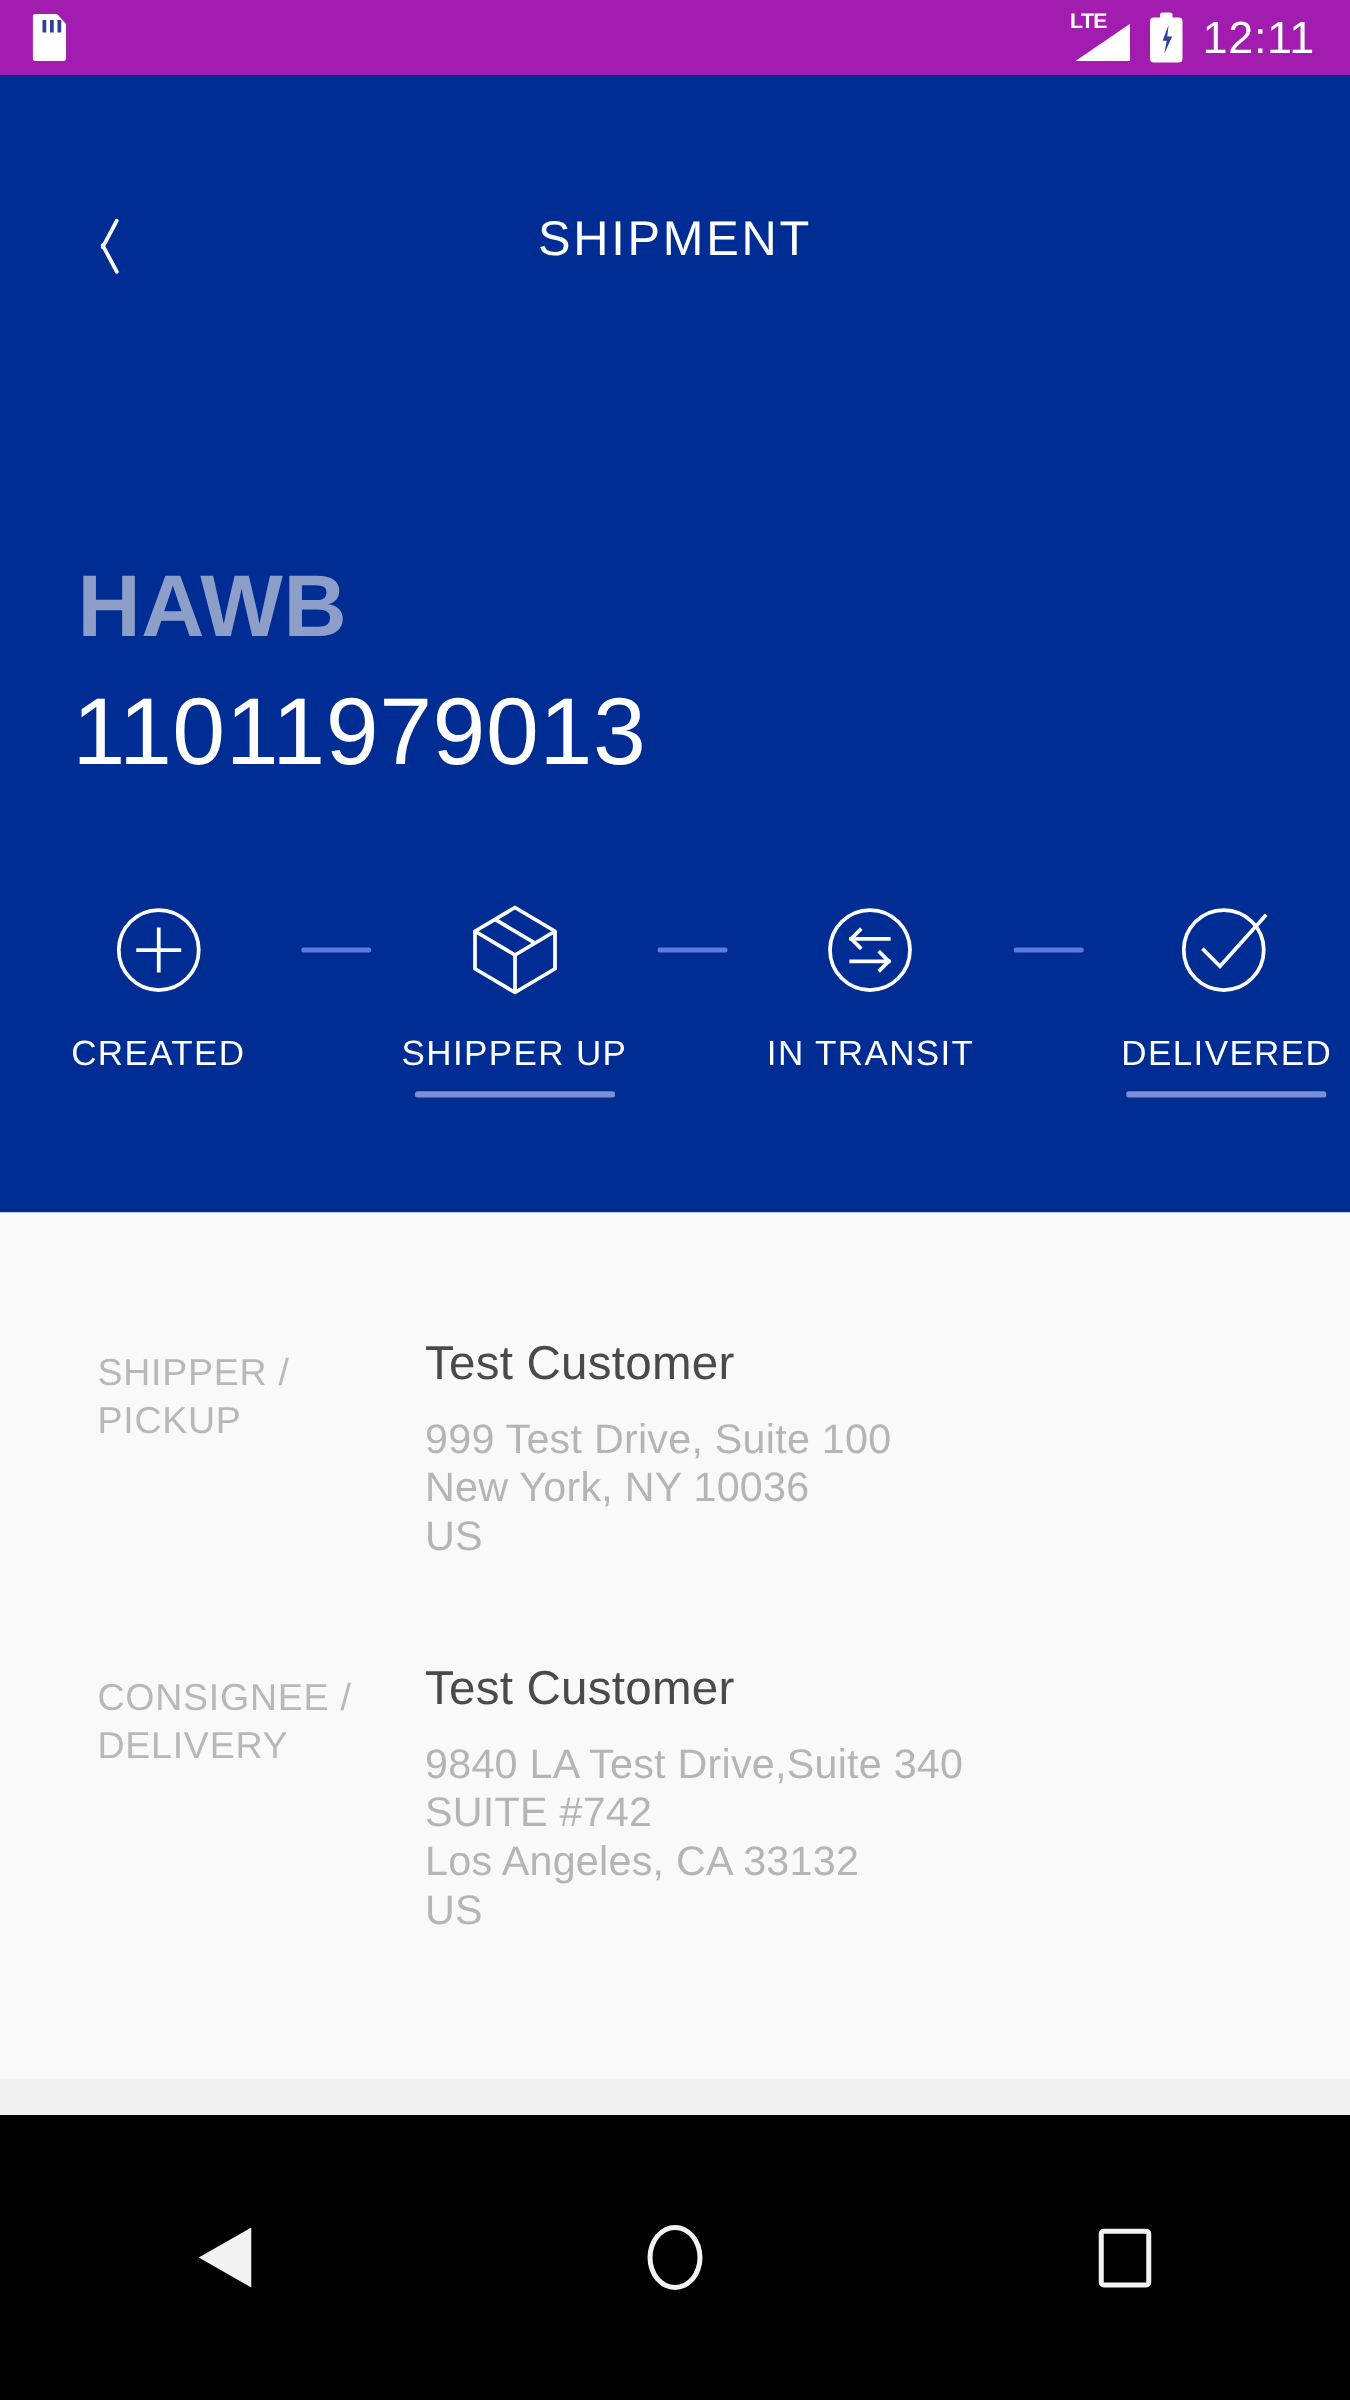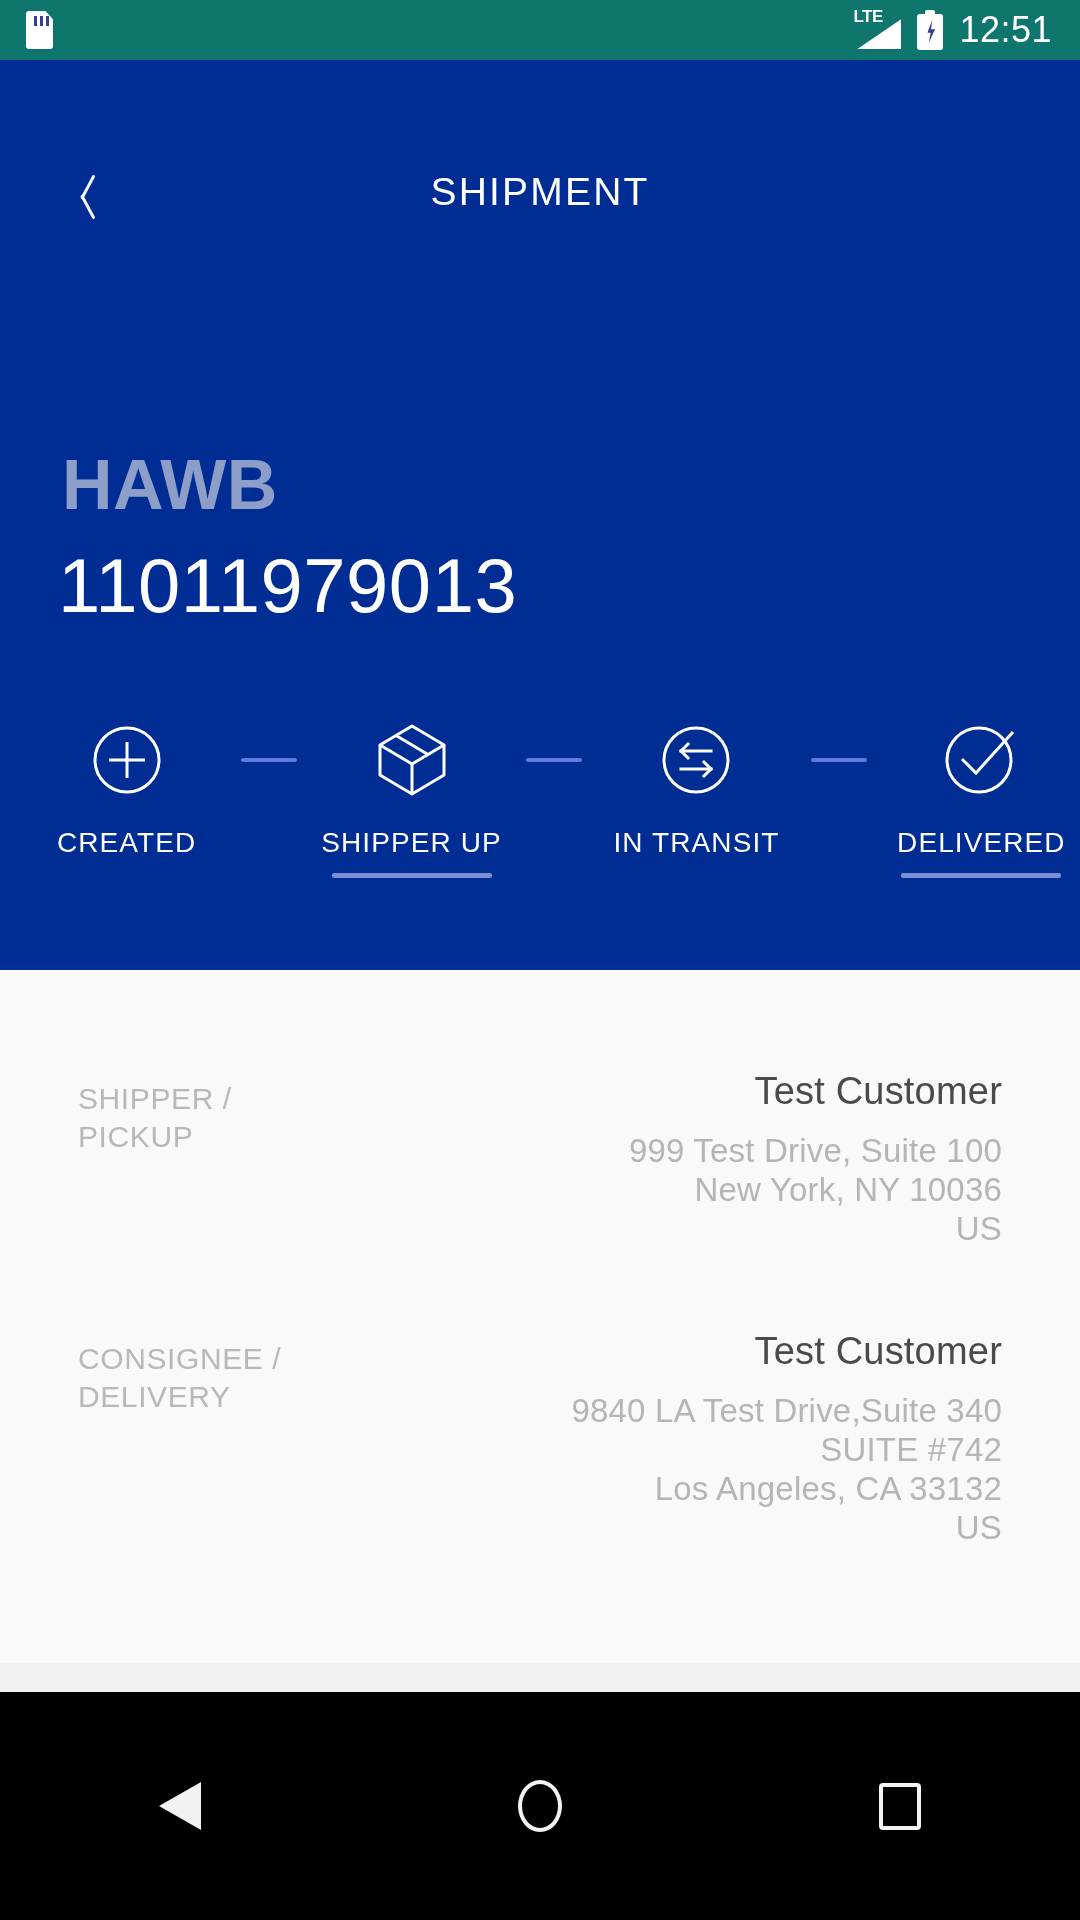--- a/index.html
+++ b/index.html
@@ -7,21 +7,21 @@
     width:1080px; height:1920px;
     background:#ffffff;
     font-family:"Liberation Sans", sans-serif;
     overflow:hidden;
   }
   .phone { position:relative; width:1080px; height:1920px; background:#f9f9fa; }
 
   
   .statusbar{
     position:absolute; top:0; left:0; width:1080px; height:60px;
-    background:#0f766e; display:flex; align-items:center;
+    background:#a21caf; display:flex; align-items:center;
   }
   .sb-left{ margin-left:26px; display:flex; align-items:center; }
   .sb-right{ margin-left:auto; margin-right:28px; display:flex; align-items:center; gap:16px; }
 
   .sdcard{ position:relative; width:27px; height:38px; }
   .sdcard .body{
     position:absolute; inset:0; background:#ffffff; border-radius:3px;
     clip-path: polygon(0 0, 72% 0, 100% 22%, 100% 100%, 0 100%);
   }
   .sdcard .pins{ position:absolute; top:5px; right:4px; display:flex; gap:3px; }
@@ -118,21 +118,21 @@
     position:absolute; top:970px; left:0; width:1080px; height:693px;
     background:#f9f9fa;
   }
   .det-row{ display:flex; padding:12px 78px; }
   .det-row.shipper{ padding-top:100px; }
   .det-row.consignee{ padding-top:70px; }
   .det-key{
     width:262px; flex:0 0 262px; color:#b8b8b8; font-size:30px;
     line-height:38px; letter-spacing:0.6px; padding-top:10px;
   }
-  .det-val{ flex:1;text-align:right; }
+  .det-val{ flex:1; }
   .det-name{ color:#4a4a4a; font-size:38px; font-weight:400; letter-spacing:0.2px; }
   .det-addr{
     margin-top:18px; color:#b5b5b5; font-size:33px; line-height:39px;
     letter-spacing:0.2px; white-space:pre-line;
   }
 
   .grey-strip{
     position:absolute; top:1663px; left:0; width:1080px; height:29px;
     background:#f0f0f0;
   }
@@ -176,21 +176,21 @@
         <div class="sig">
             <div class="dim"></div>
             <div class="full"></div>
           </div>
       </div>
       <div class="battery">
         <div class="cap"></div>
           <div class="shell"></div>
           <div class="bolt"></div>
       </div>
-      <div class="clock">12:51</div>
+      <div class="clock">12:11</div>
     </div>
   </div>
 
   <div class="hero">
 
     <div class="appbar">
       <div class="back-btn">
         <div class="chev"></div>
       </div>
       <div class="appbar-title">SHIPMENT</div>

